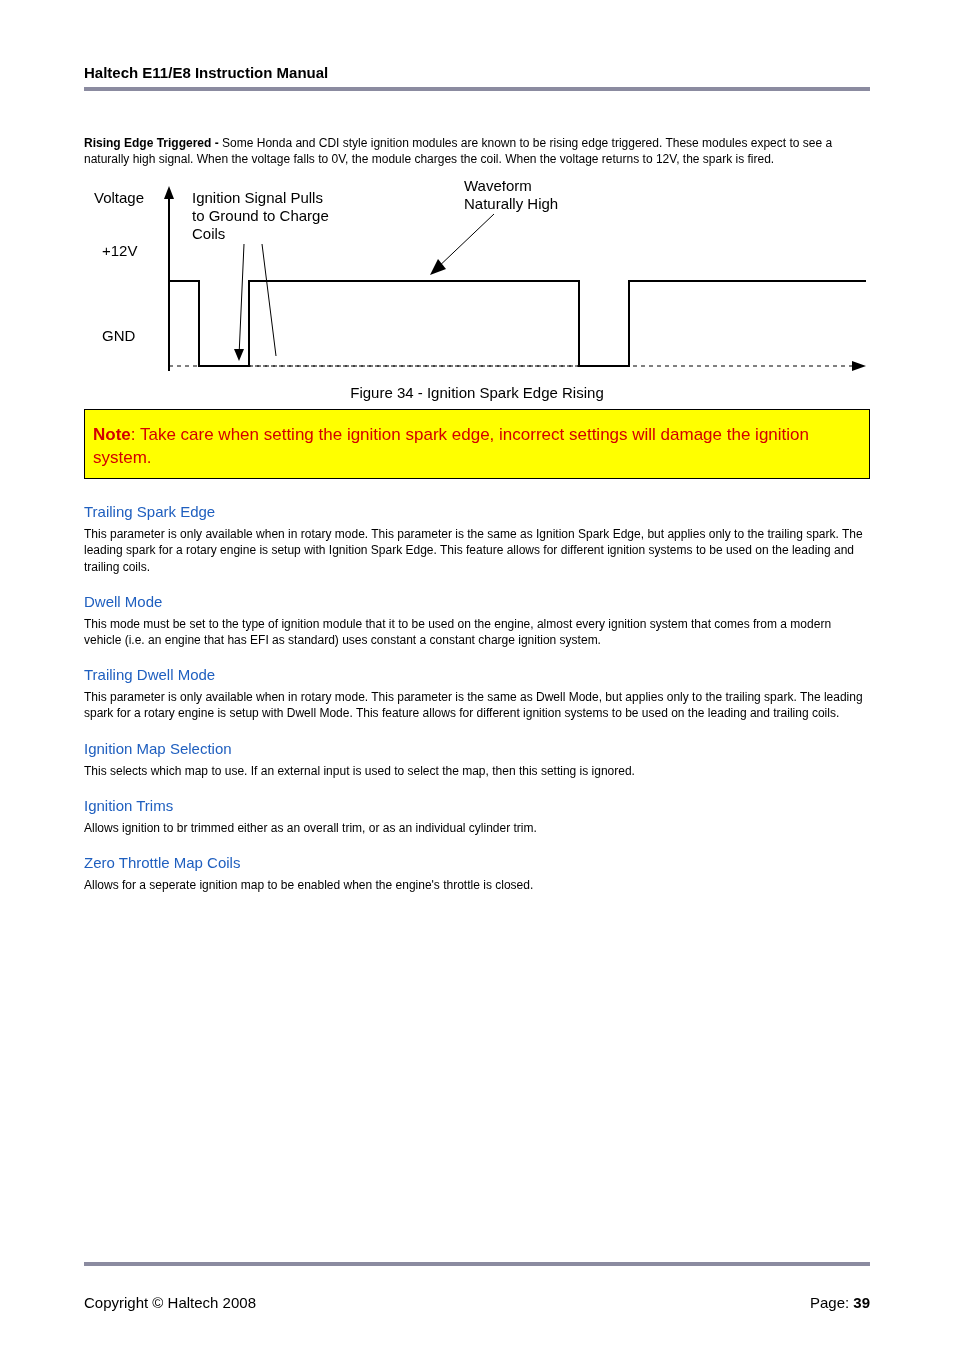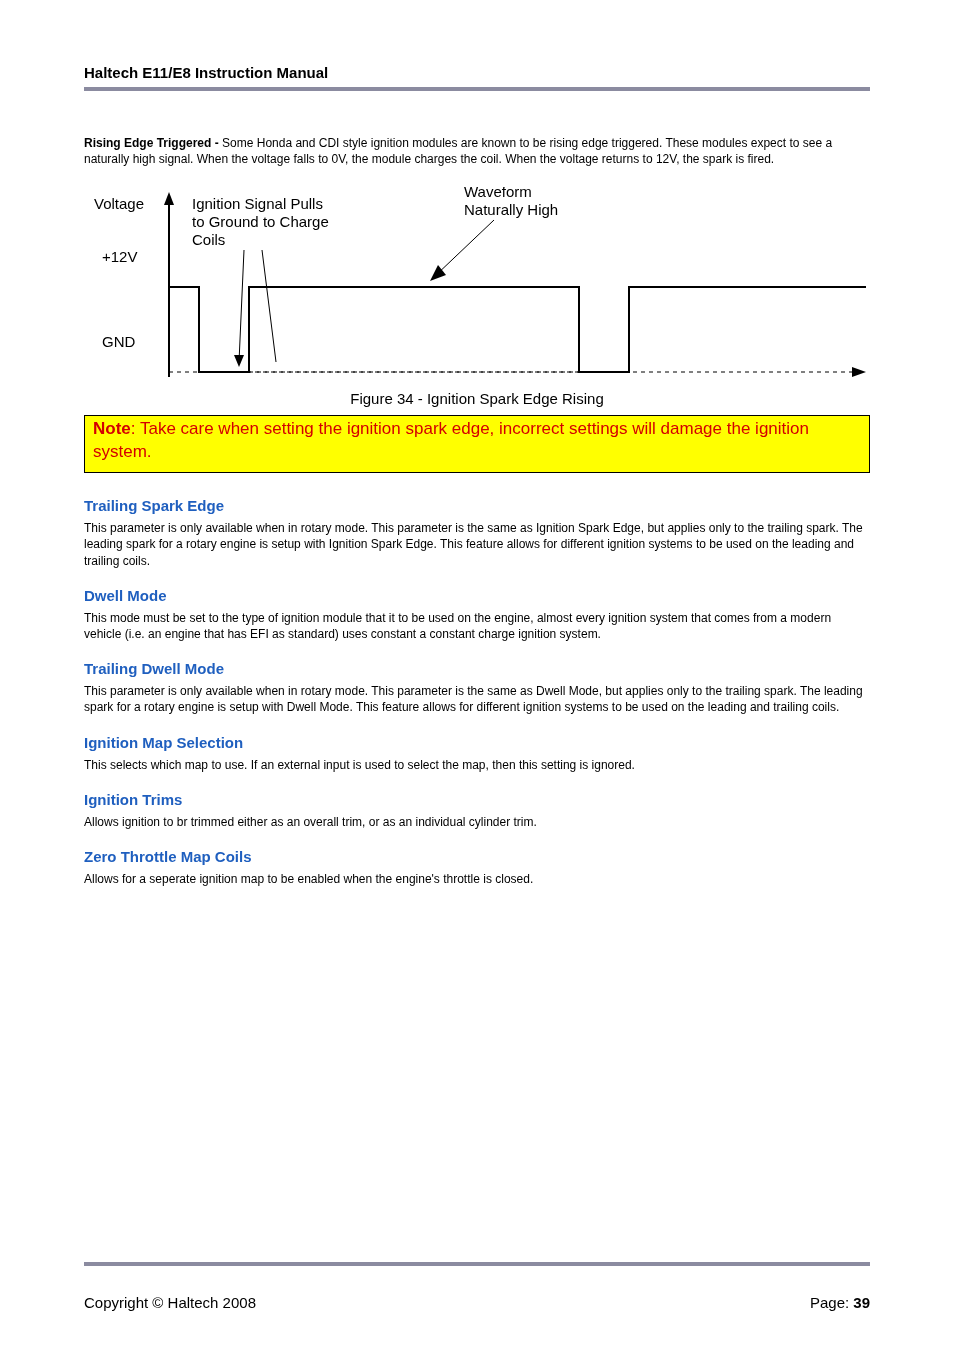--- a/index.html
+++ b/index.html
@@ -37,47 +37,47 @@
   }
   .body-text {
     font-size: 12px;
     line-height: 1.35;
     margin: 0 0 8px 0;
   }
   .bold-inline {
     font-weight: bold;
   }
   .figure-wrap {
-    margin-top: 12px;
+    margin-top: 6px;
     margin-bottom: 2px;
   }
   .figure-caption {
     text-align: center;
     font-size: 15px;
     margin-top: 1px;
     margin-bottom: 8px;
   }
   .note-box {
     background: #ffff00;
     border: 1px solid #000;
-    padding: 2px 8px 8px 8px;
+    padding: 14px 8px 8px 8px;
     margin-bottom: 14px;
     font-size: 17px;
     line-height: 1.35;
   }
   .note-label {
     color: #d40000;
     font-weight: bold;
   }
   .note-rest {
     color: #d40000;
   }
   .sec-head {
     color: #1f5fbf;
-    font-weight: bold;
+    font-weight: normal;
     font-size: 15px;
     margin: 10px 0 6px 0;
   }
   .footer-row {
     margin-top: auto;
     display: flex;
     justify-content: space-between;
     font-size: 15px;
   }
   .footer-page b {

